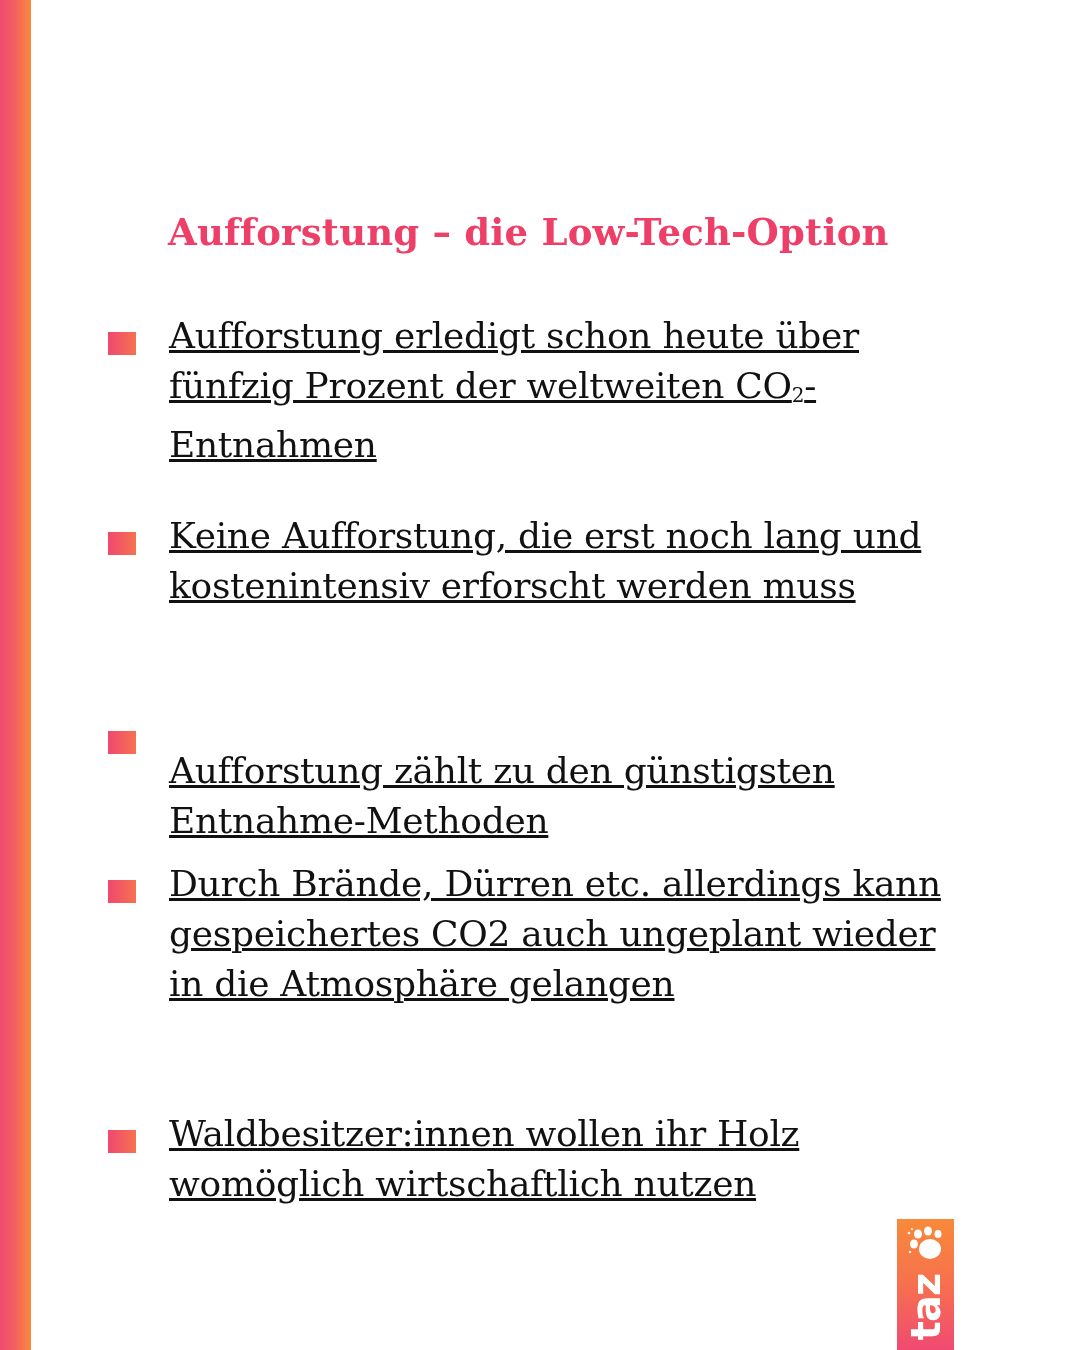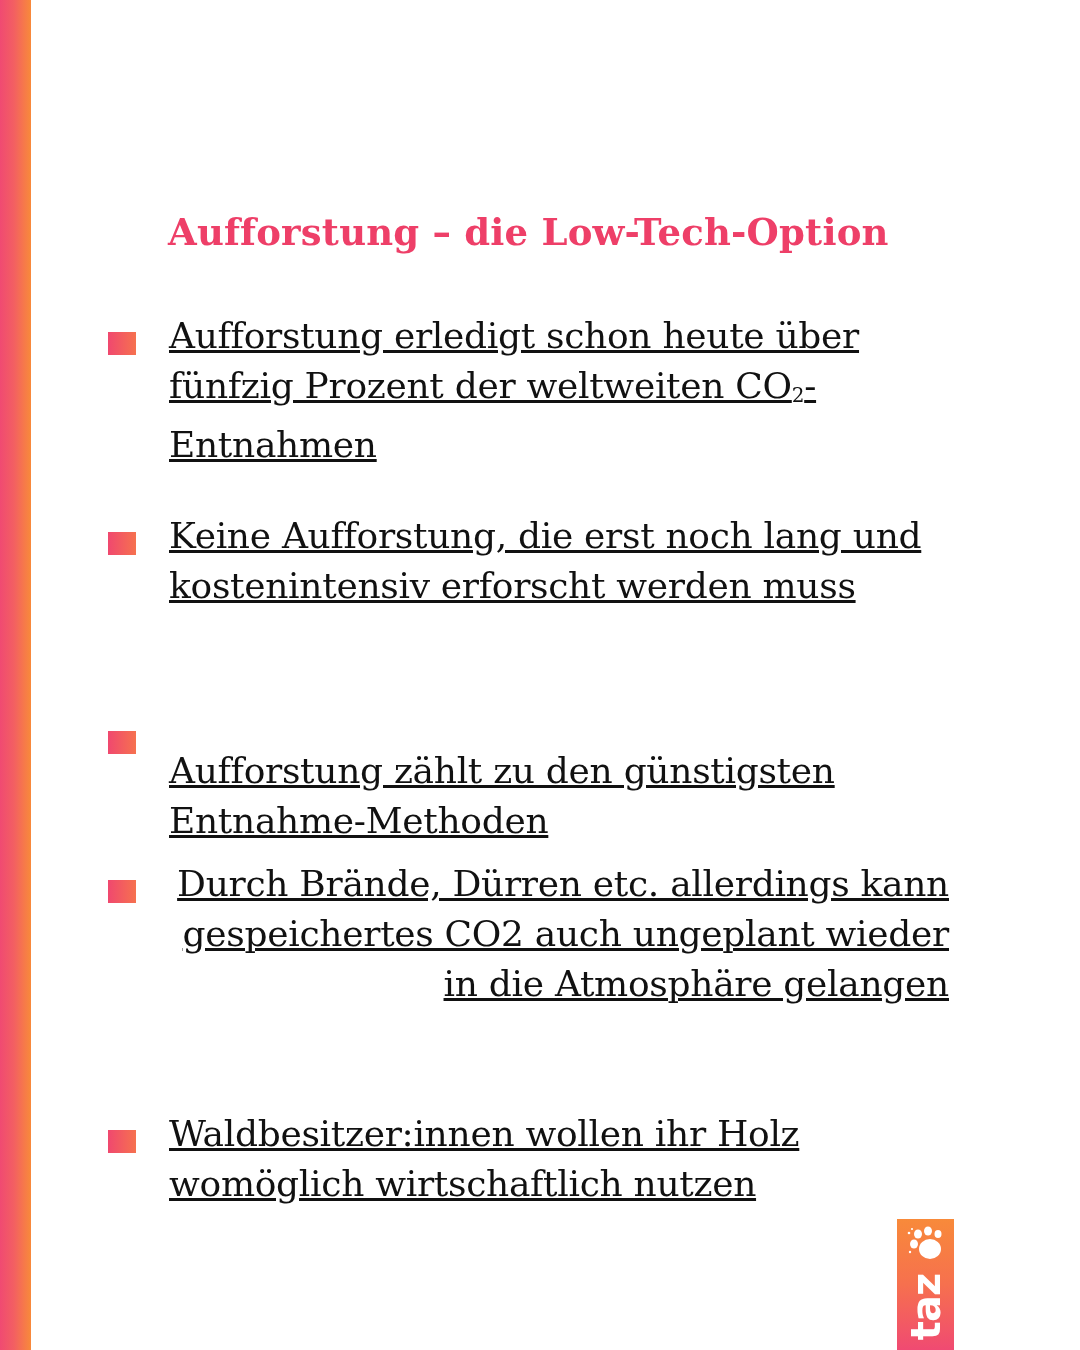--- a/index.html
+++ b/index.html
@@ -62,21 +62,21 @@
     <div class="item-text" style="top:-21px;">Keine Aufforstung, die erst noch lang und kostenintensiv erforscht werden muss</div>
   </div>
 
   <div class="item" style="top:731px;">
     <div class="bullet" style="top:0;"></div>
     <div class="item-text" style="top:-21px;margin-top:36px;">Aufforstung zählt zu den günstigsten Entnahme-Methoden</div>
   </div>
 
   <div class="item" style="top:880px;">
     <div class="bullet" style="top:0;"></div>
-    <div class="item-text" style="top:-21px;text-align:right;">Durch Brände, Dürren etc. allerdings kann gespeichertes CO2 auch ungeplant wieder in die Atmosphäre gelangen</div>
+    <div class="item-text" style="top:-21px;">Durch Brände, Dürren etc. allerdings kann gespeichertes CO2 auch ungeplant wieder in die Atmosphäre gelangen</div>
   </div>
 
   <div class="item" style="top:1130px;">
     <div class="bullet" style="top:0;"></div>
     <div class="item-text" style="top:-21px;">Waldbesitzer:innen wollen ihr Holz womöglich wirtschaftlich nutzen</div>
   </div>
 </div>
 
 <div class="logo">
   <svg class="logo-paw" viewBox="0 0 40 40">

